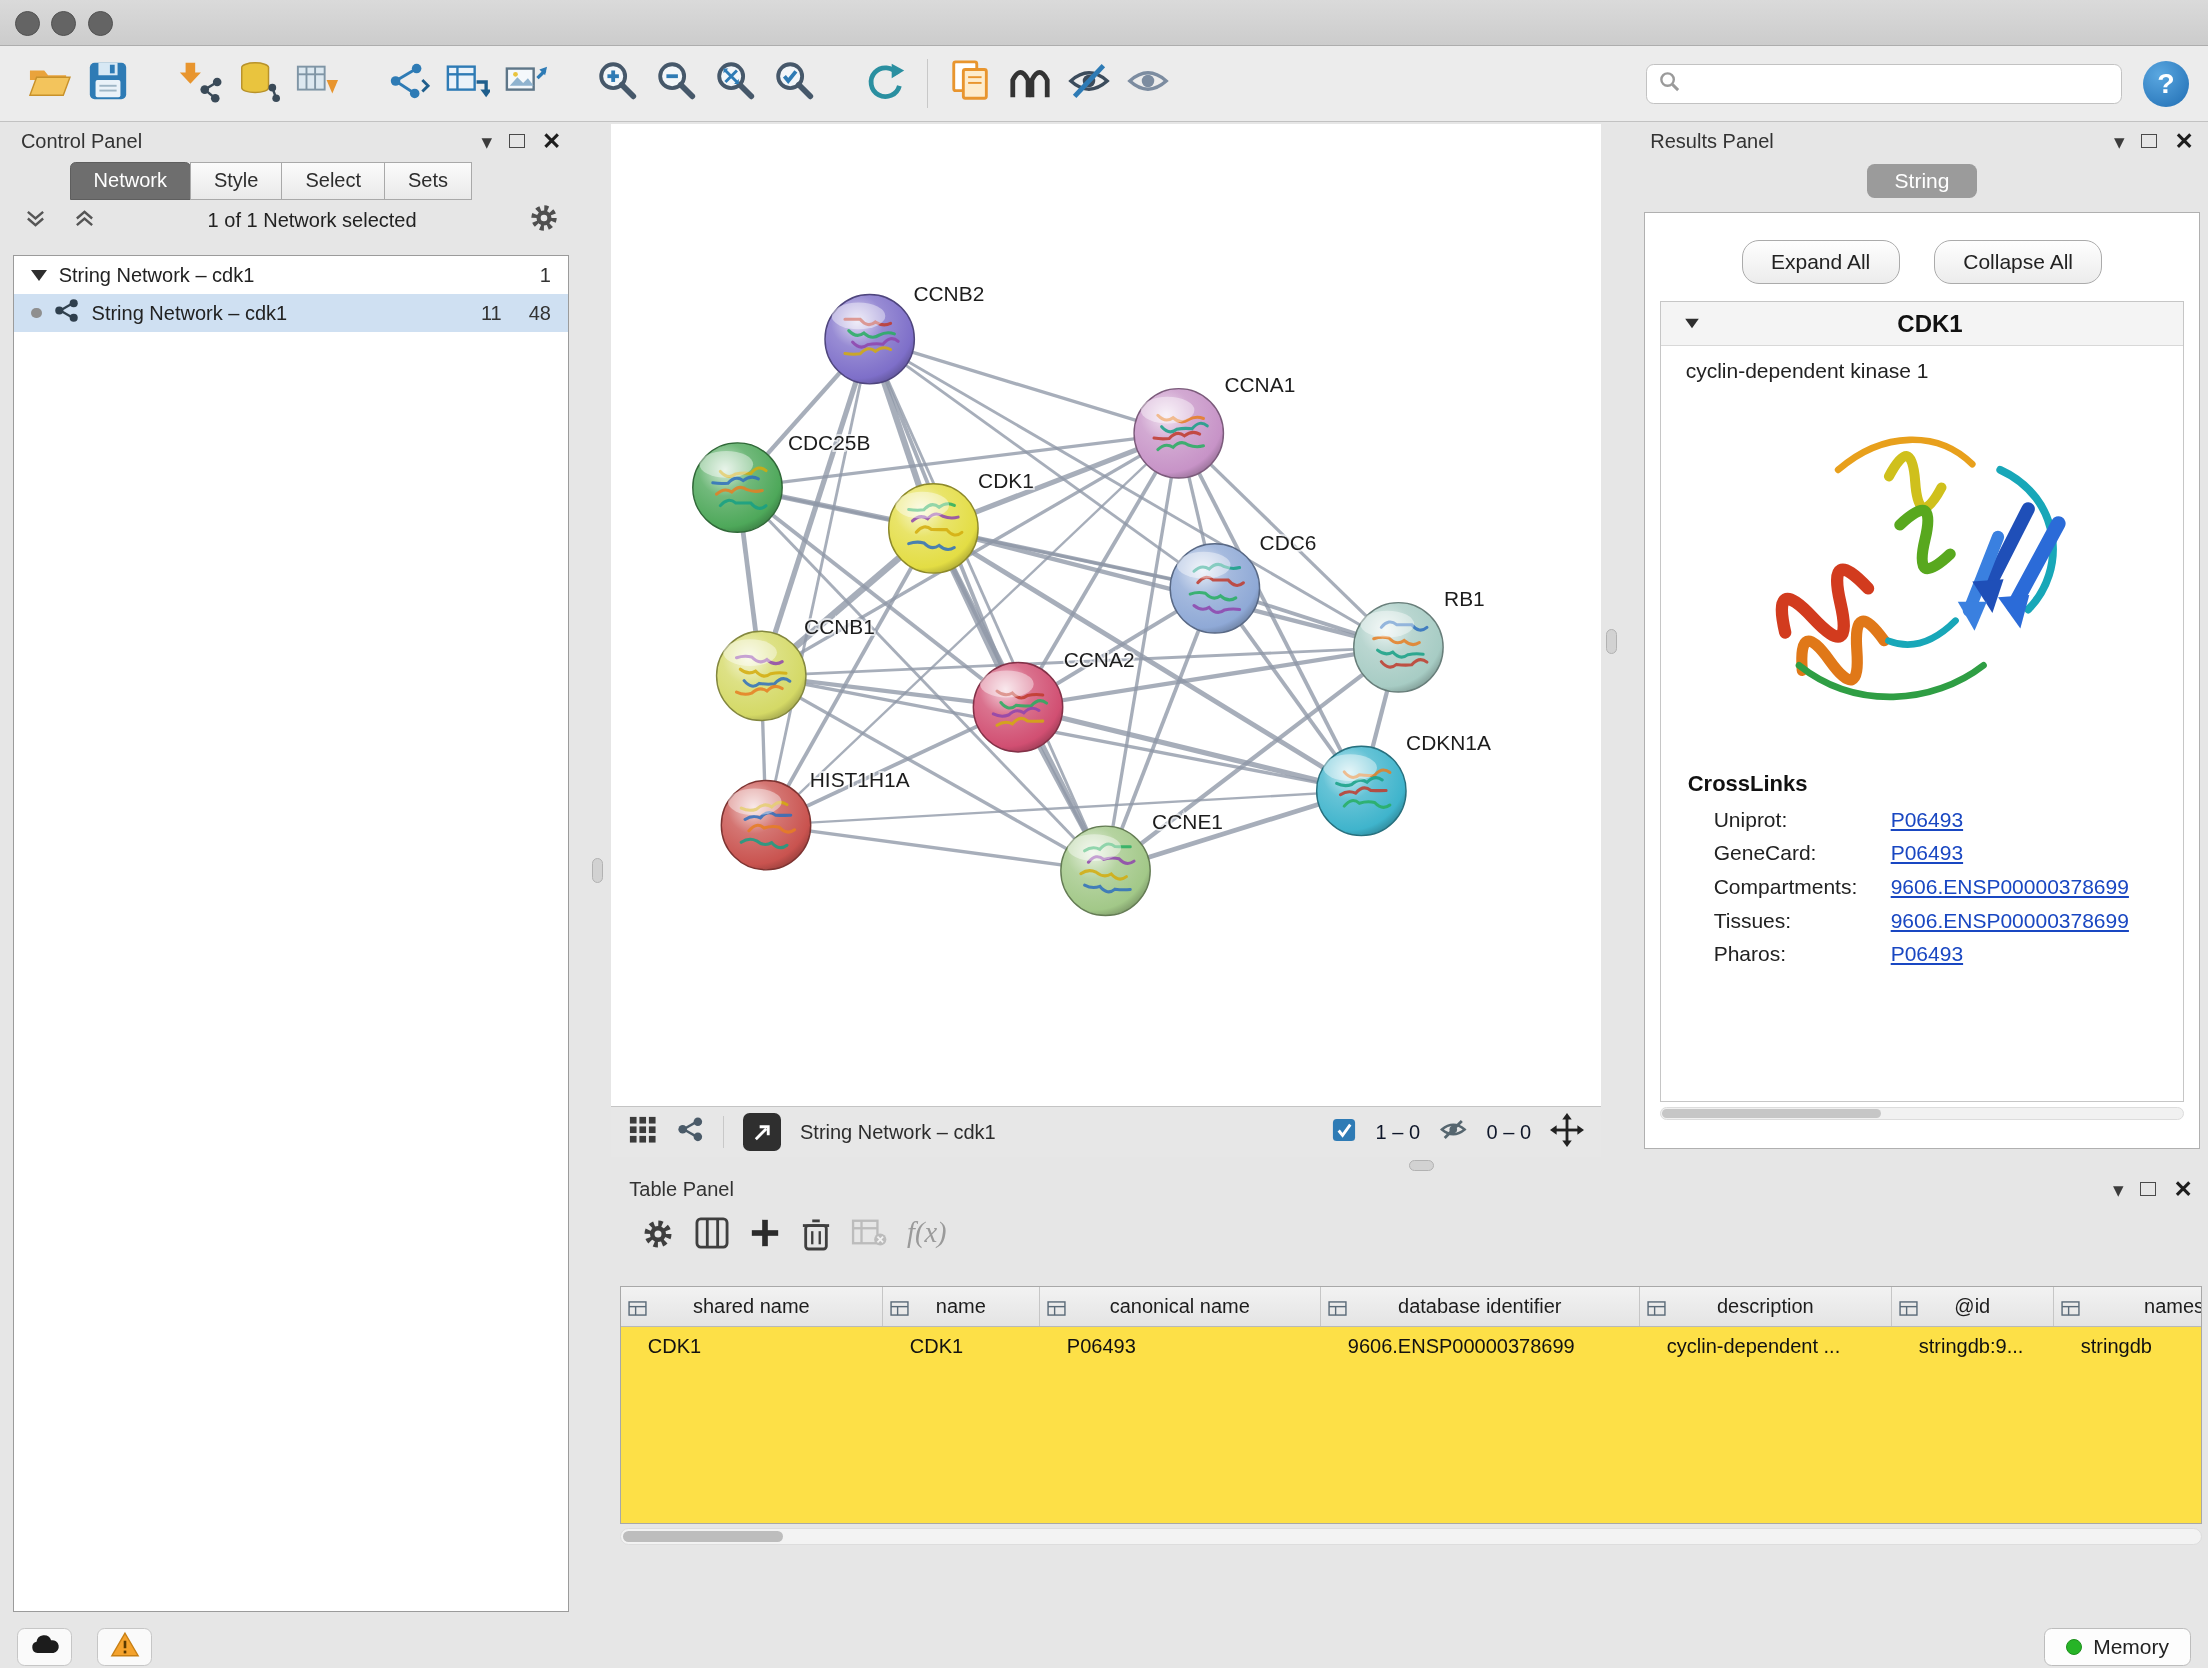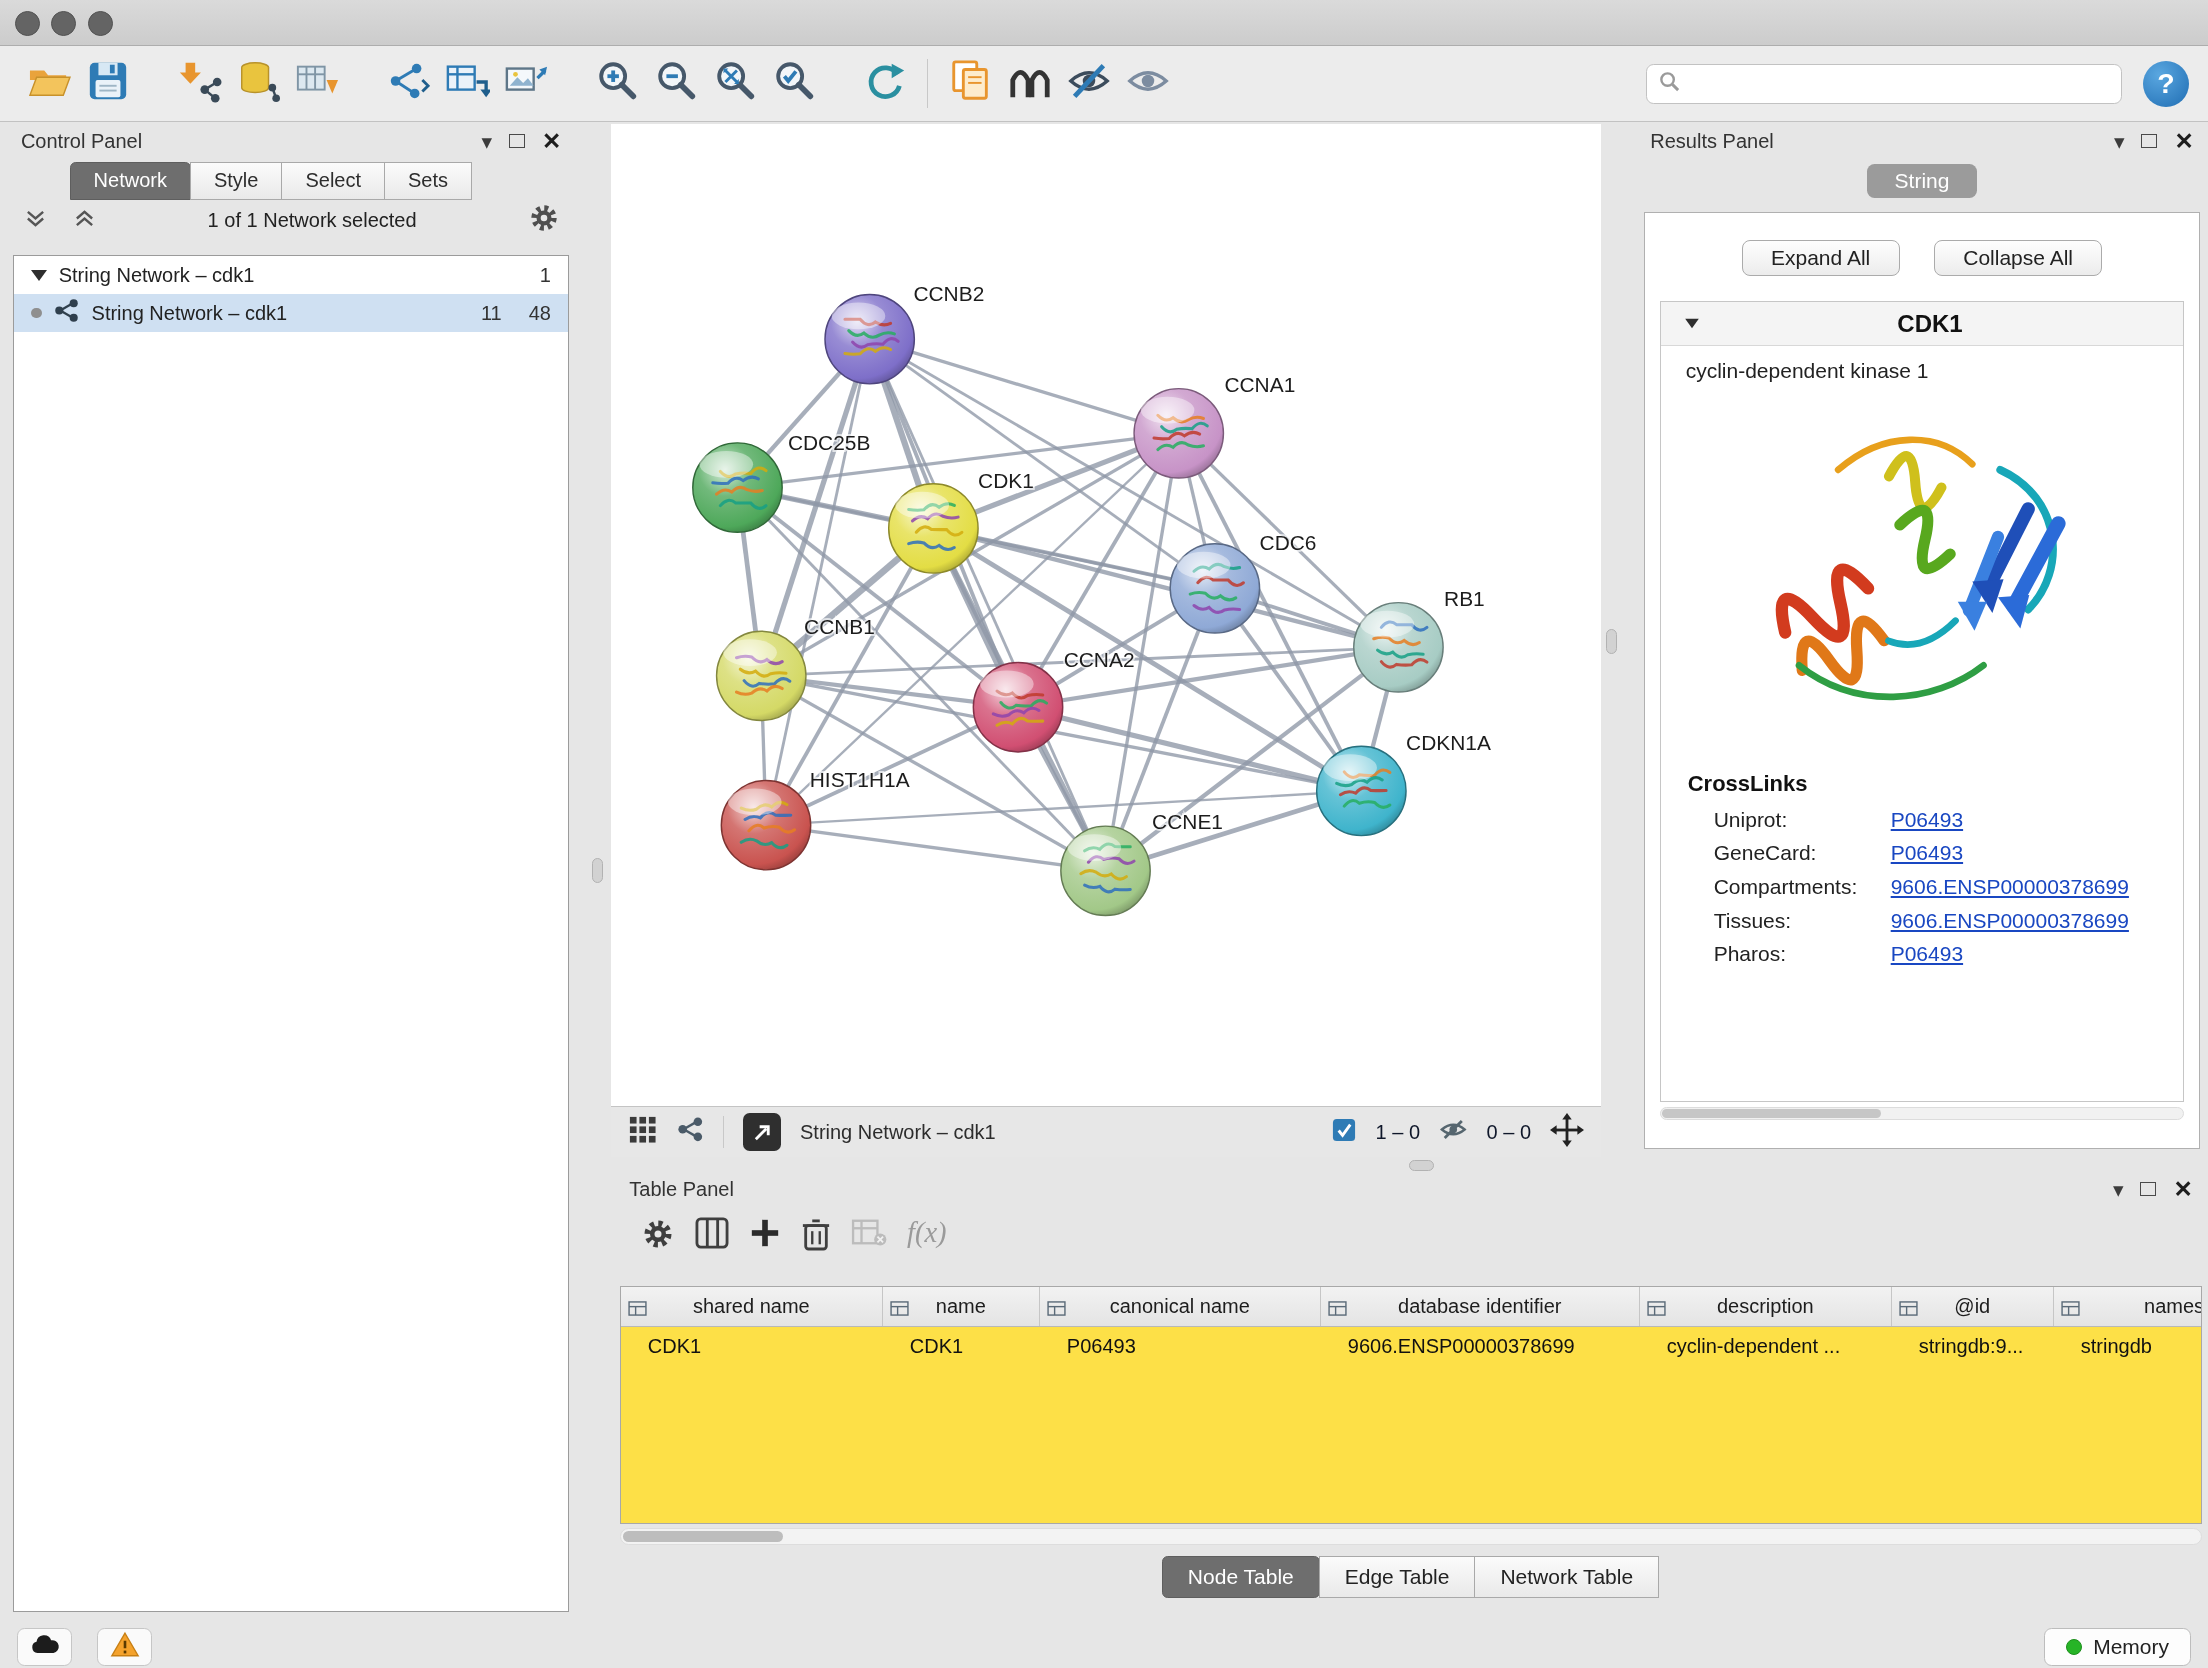--- a/index.html
+++ b/index.html
@@ -52,21 +52,21 @@
   .fcount { font-size:20px; color:#0f172a; }
   .fsep { width:1px; height:32px; background:#c8c8c8; }
   .export-btn { width:38px; height:38px; background:#2f2f2f; border-radius:6.7px; display:flex; align-items:center; justify-content:center; }
   .node-label { font-size:22px; fill:#1c1c1c; font-family:"Liberation Sans",sans-serif; paint-order:stroke; stroke:#ffffff; stroke-width:4px; stroke-opacity:0.65; }
 
   
   .results-panel { left:1637px; top:124px; width:570px; height:1033px; }
   .string-badge { margin:5.7px auto 0; width:110px; height:34px; background:#9b9b9b; border-radius:7.6px; color:#fff; font-size:21px; display:flex; align-items:center; justify-content:center; }
   .rp-box { position:absolute; left:6.7px; right:6.7px; top:88px; bottom:7.6px; background:#fff; border:1px solid #b0b0b0; padding:27px 9.5px 9.5px; }
   .rp-buttons { display:flex; justify-content:center; gap:34px; }
-  .mac-btn { height:36px; padding:0 28.5px; background:linear-gradient(#fefefe,#ececec); border:1px solid #ababab; border-radius:8px; font-size:21px; color:#222; display:flex; align-items:center; }
+  .mac-btn { height:44px; padding:0 28.5px; background:linear-gradient(#fefefe,#ececec); border:1px solid #ababab; border-radius:17px; font-size:21px; color:#222; display:flex; align-items:center; }
   .rp-section { position:absolute; left:15px; right:15px; top:88px; bottom:46px; border:1px solid #c6c6c6; overflow:hidden; }
   .rp-sec-header { display:flex; align-items:center; height:44px; border-bottom:1px solid #d8d8d8; background:#f4f4f4; padding:0 23px; }
   .rp-gene { flex:1; text-align:center; font-size:24px; font-weight:bold; color:#111; }
   .rp-desc { padding:13.3px 25px 0; font-size:21px; color:#222; }
   .protein-img { display:block; margin:17px auto 0; width:380px; height:352px; }
   .crosslinks-title { padding:19px 27px 5.7px; font-size:22px; font-weight:bold; color:#111; }
   .cl-row { display:flex; padding:4.8px 0 4.8px 53px; font-size:21px; }
   .cl-label { width:177px; color:#222; }
   .cl-value { color:#1947c2; text-decoration:underline; }
   .rp-scroll { position:absolute; left:15px; right:15px; bottom:28.5px; height:13.3px; background:#f1f1f1; border:1px solid #dcdcdc; border-radius:6.7px; }
@@ -742,25 +742,20 @@
       <div class="tp-td" style="width:281px">P06493</div>
       <div class="tp-td" style="width:319px">9606.ENSP00000378699</div>
       <div class="tp-td" style="width:252px">cyclin-dependent ...</div>
       <div class="tp-td" style="width:162px">stringdb:9...</div>
       <div class="tp-td" style="width:285px">stringdb</div>
     </div>
   </div>
   <div class="tp-hscroll">
       <div class="thumb"></div>
     </div>
-  <div class="tp-tabs">
-    <div class="tp-tab active">Node Table</div>
-    <div class="tp-tab">Edge Table</div>
-    <div class="tp-tab">Network Table</div>
-  </div>
 </div>
 
 <div class="abs statusbar">
   <div class="sb-btn">
     <span><svg width="32" height="23" viewBox="0 0 34 24">
           <path d="M9 21 a6 6 0 0 1 -1 -11.8 A8 8 0 0 1 23.5 7.5 A5.5 5.5 0 0 1 26 21 Z" fill="#1c1c1c"></path>
         </svg></span>
   </div>
   <div class="sb-btn">
     <span><svg width="30" height="27" viewBox="0 0 32 28">

